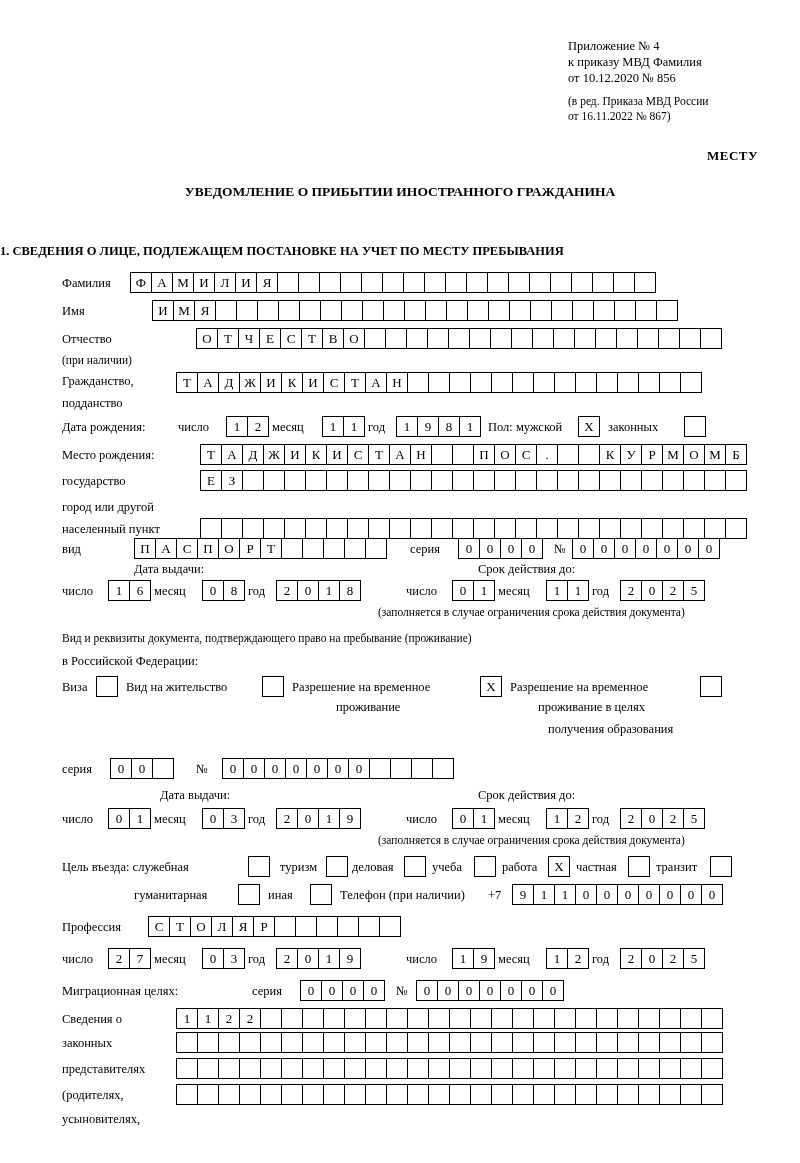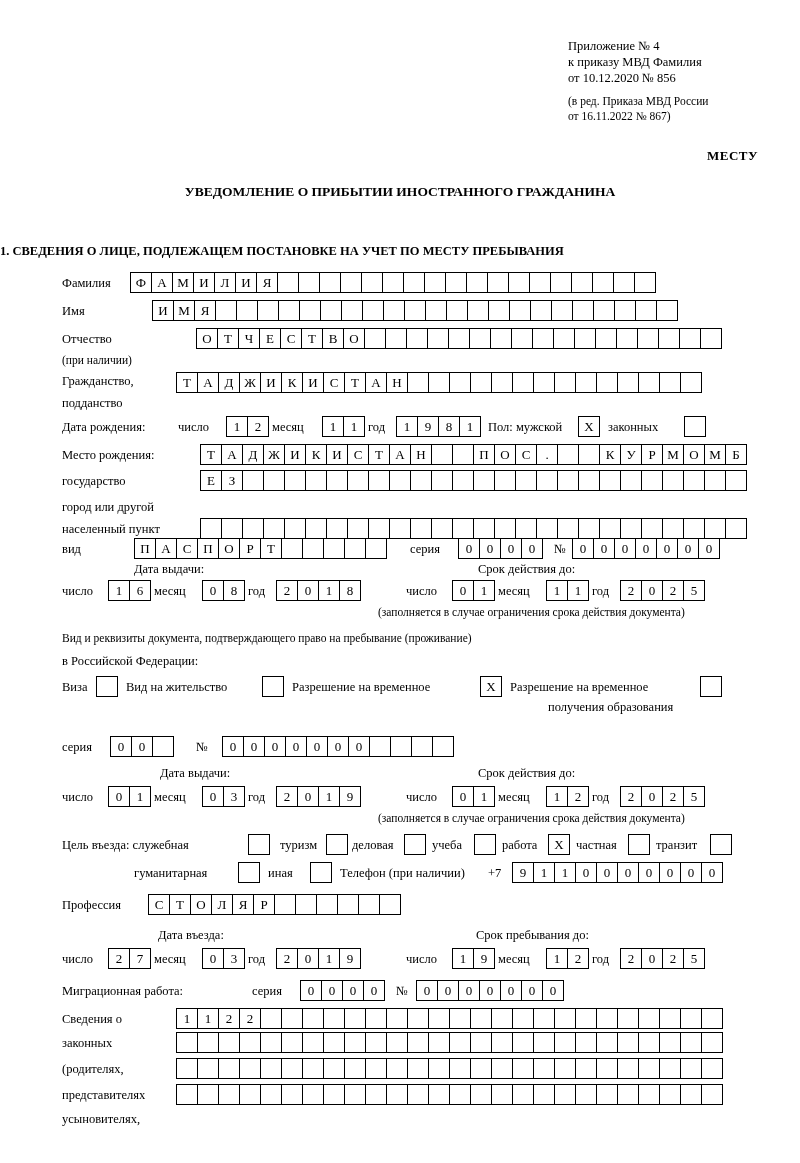--- a/index.html
+++ b/index.html
@@ -394,20 +394,24 @@
         </span>
       <span class="lbl" style="left:292px;top:4px">Разрешение на временное</span>
       <span class="cells" style="left:480px;top:0">
           <span class="c">X</span>
         </span>
       <span class="lbl" style="left:510px;top:4px">Разрешение на временное</span>
       <span class="cells" style="left:700px;top:0">
           <span class="c"></span>
         </span>
     </div>
+    <div class="row" style="height:22px">
+      <span class="lbl" style="left:336px;top:0">проживание</span>
+      <span class="lbl" style="left:538px;top:0">проживание в целях</span>
+    </div>
     <div class="row" style="height:30px">
       <span class="lbl" style="left:548px;top:0">получения образования</span>
     </div>
 
     <div class="row" style="height:32px">
       <span class="lbl" style="left:62px;top:10px">серия</span>
       <span class="cells" style="left:110px;top:6px">
           <span class="c">0</span>
           <span class="c">0</span>
           <span class="c"></span>
@@ -539,24 +543,20 @@
           <span class="c">Р</span>
           <span class="c"></span>
           <span class="c"></span>
           <span class="c"></span>
           <span class="c"></span>
           <span class="c"></span>
           <span class="c"></span>
         </span>
     </div>
 
-    <div class="row" style="height:22px">
-      <span class="lbl" style="left:158px;top:4px">Дата въезда:</span>
-      <span class="lbl" style="left:476px;top:4px">Срок пребывания до:</span>
-    </div>
     <div class="row" style="height:28px">
       <span class="lbl" style="left:62px;top:6px">число</span>
       <span class="cells" style="left:108px;top:2px">
           <span class="c">2</span>
           <span class="c">7</span>
         </span>
       <span class="lbl" style="left:154px;top:6px">месяц</span>
       <span class="cells" style="left:202px;top:2px">
           <span class="c">0</span>
           <span class="c">3</span>
@@ -581,21 +581,21 @@
       <span class="lbl" style="left:592px;top:6px">год</span>
       <span class="cells" style="left:620px;top:2px">
           <span class="c">2</span>
           <span class="c">0</span>
           <span class="c">2</span>
           <span class="c">5</span>
         </span>
     </div>
 
     <div class="row" style="height:32px">
-      <span class="lbl" style="left:62px;top:10px">Миграционная работа:</span>
+      <span class="lbl" style="left:62px;top:10px">Миграционная целях:</span>
       <span class="lbl" style="left:252px;top:10px">серия</span>
       <span class="cells" style="left:300px;top:6px">
           <span class="c">0</span>
           <span class="c">0</span>
           <span class="c">0</span>
           <span class="c">0</span>
         </span>
       <span class="lbl" style="left:396px;top:10px">№</span>
       <span class="cells" style="left:416px;top:6px">
           <span class="c">0</span>
@@ -664,20 +664,51 @@
           <span class="c"></span>
           <span class="c"></span>
           <span class="c"></span>
           <span class="c"></span>
           <span class="c"></span>
           <span class="c"></span>
           <span class="c"></span>
         </span>
     </div>
     <div class="row" style="height:26px">
+      <span class="lbl" style="left:62px;top:4px">представителях</span>
+      <span class="cells" style="left:176px;top:0">
+          <span class="c"></span>
+          <span class="c"></span>
+          <span class="c"></span>
+          <span class="c"></span>
+          <span class="c"></span>
+          <span class="c"></span>
+          <span class="c"></span>
+          <span class="c"></span>
+          <span class="c"></span>
+          <span class="c"></span>
+          <span class="c"></span>
+          <span class="c"></span>
+          <span class="c"></span>
+          <span class="c"></span>
+          <span class="c"></span>
+          <span class="c"></span>
+          <span class="c"></span>
+          <span class="c"></span>
+          <span class="c"></span>
+          <span class="c"></span>
+          <span class="c"></span>
+          <span class="c"></span>
+          <span class="c"></span>
+          <span class="c"></span>
+          <span class="c"></span>
+          <span class="c"></span>
+        </span>
+    </div>
+    <div class="row" style="height:26px">
       <span class="lbl" style="left:62px;top:4px">(родителях,</span>
       <span class="cells" style="left:176px;top:0">
           <span class="c"></span>
           <span class="c"></span>
           <span class="c"></span>
           <span class="c"></span>
           <span class="c"></span>
           <span class="c"></span>
           <span class="c"></span>
           <span class="c"></span>
@@ -694,49 +725,18 @@
           <span class="c"></span>
           <span class="c"></span>
           <span class="c"></span>
           <span class="c"></span>
           <span class="c"></span>
           <span class="c"></span>
           <span class="c"></span>
           <span class="c"></span>
         </span>
     </div>
-    <div class="row" style="height:26px">
-      <span class="lbl" style="left:62px;top:4px">представителях</span>
-      <span class="cells" style="left:176px;top:0">
-          <span class="c"></span>
-          <span class="c"></span>
-          <span class="c"></span>
-          <span class="c"></span>
-          <span class="c"></span>
-          <span class="c"></span>
-          <span class="c"></span>
-          <span class="c"></span>
-          <span class="c"></span>
-          <span class="c"></span>
-          <span class="c"></span>
-          <span class="c"></span>
-          <span class="c"></span>
-          <span class="c"></span>
-          <span class="c"></span>
-          <span class="c"></span>
-          <span class="c"></span>
-          <span class="c"></span>
-          <span class="c"></span>
-          <span class="c"></span>
-          <span class="c"></span>
-          <span class="c"></span>
-          <span class="c"></span>
-          <span class="c"></span>
-          <span class="c"></span>
-          <span class="c"></span>
-        </span>
-    </div>
     <div class="row" style="height:22px">
       <span class="lbl" style="left:62px;top:2px">усыновителях,</span>
     </div>
 
   </div>
 </div>
 
 </body></html>

